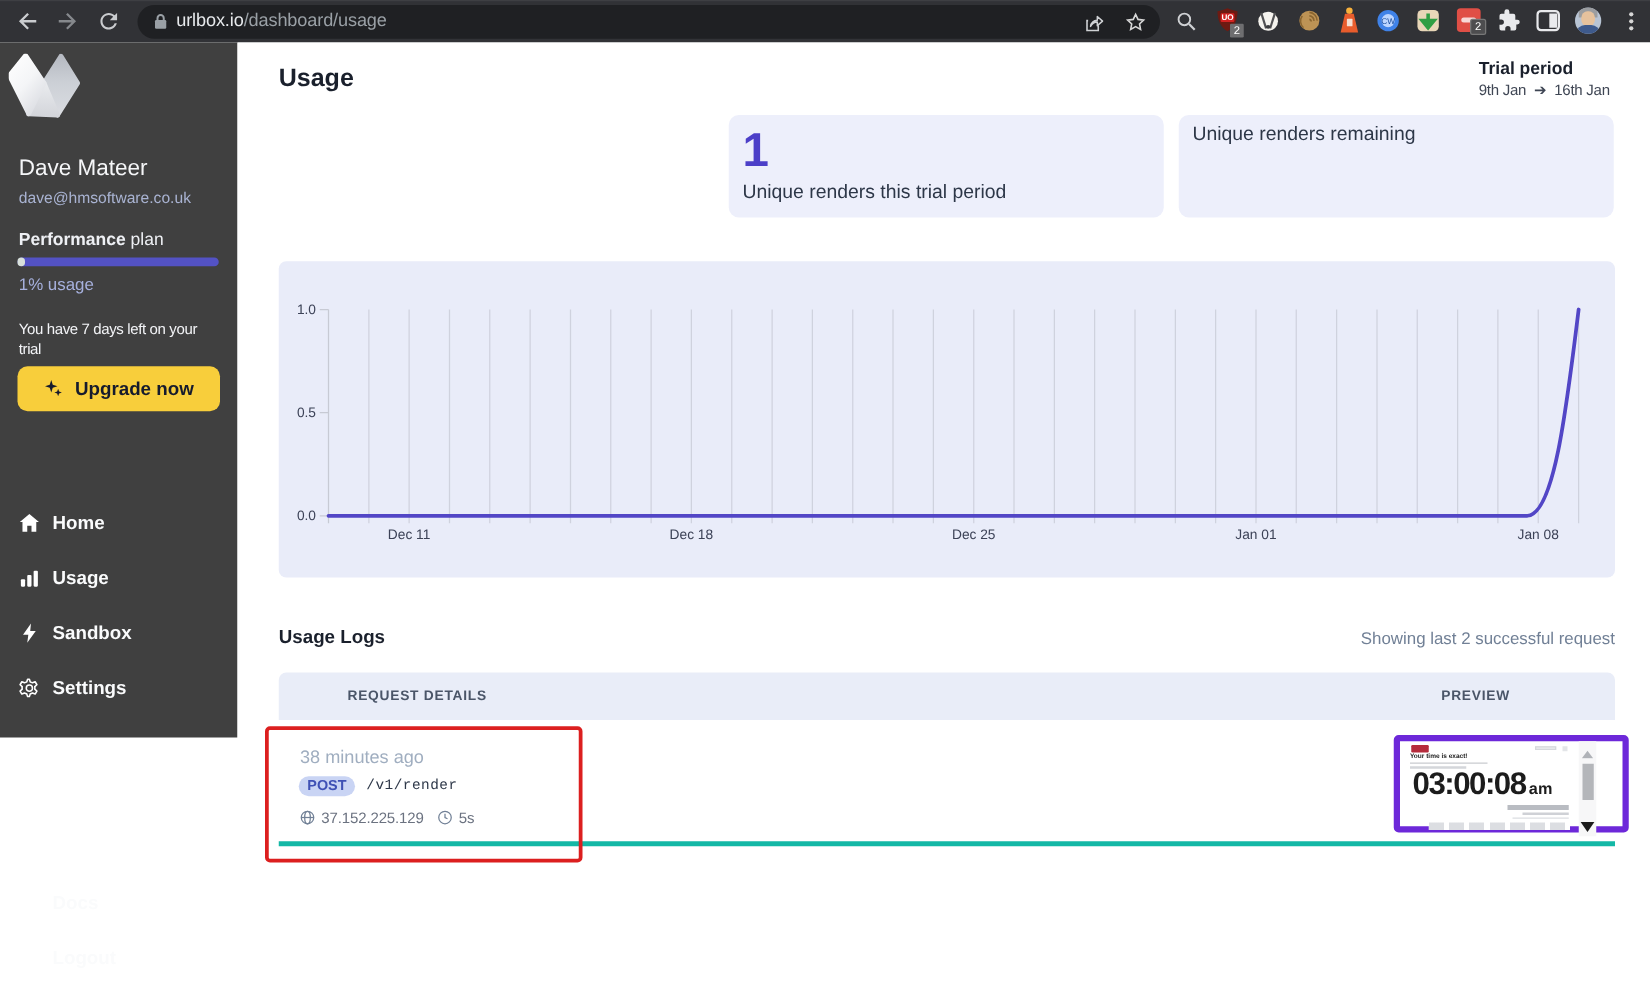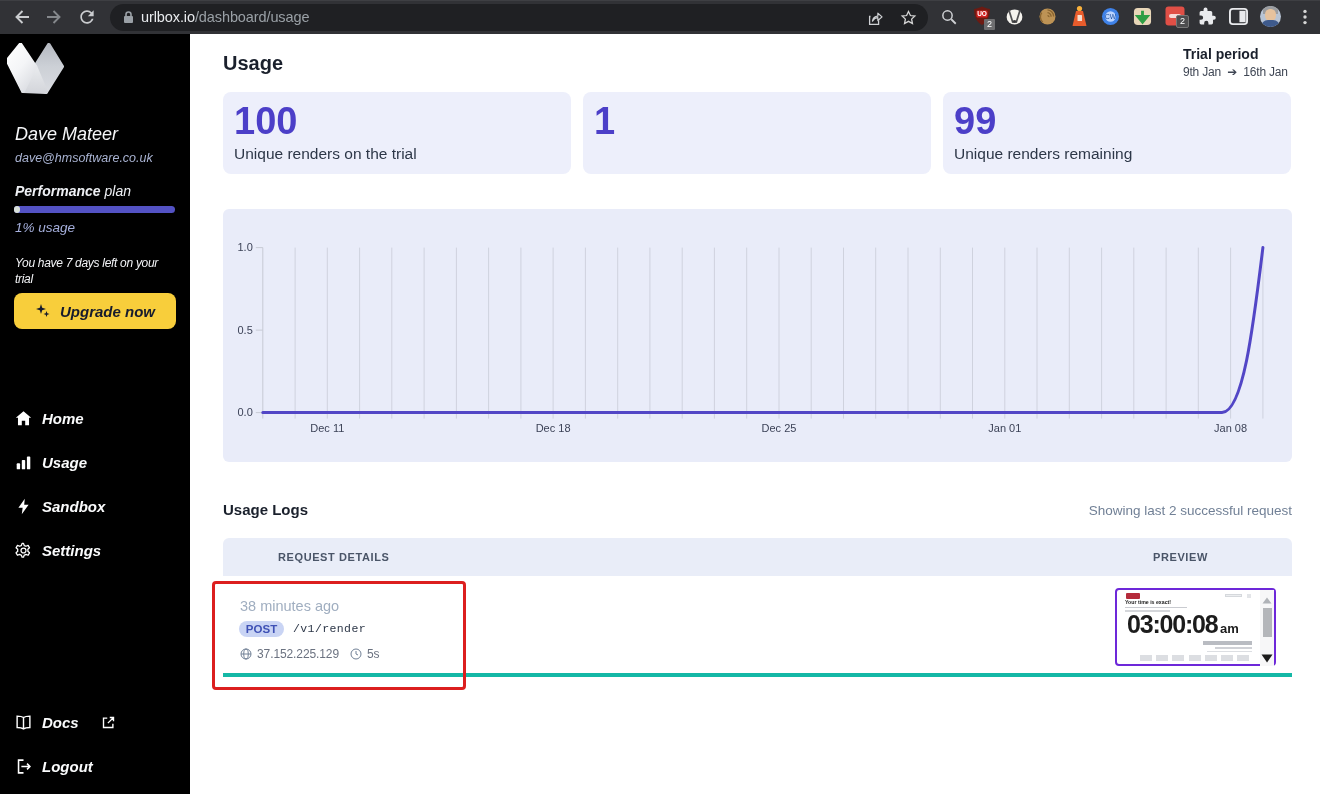--- a/index.html
+++ b/index.html
@@ -7,21 +7,21 @@
   font-family:"Liberation Sans", sans-serif; }
 .abs { position:absolute; }
 
 
 #topbar { position:absolute; left:0; top:0; width:1320px; height:34px; background:#313236; box-shadow:inset 0 1px 0 #3e3f43; }
 #urlpill { position:absolute; left:110px; top:4px; width:818px; height:27px; border-radius:13.5px; background:#1f2023; }
 #urltext { position:absolute; left:141px; top:9px; font-size:14.5px; color:#e8eaed; letter-spacing:-0.1px; }
 #urltext .path { color:#9aa0a6; }
 
 
-#sidebar { position:absolute; left:0; top:34px; width:190px; height:760px; background:#000000; color:#fff;font-style:italic; }
+#sidebar { position:absolute; left:0; top:34px; width:190px; height:556px; background:#404040; color:#fff; }
 .sname { position:absolute; left:15px; top:90px; font-size:18px; color:#f5f6f8; }
 .semail { position:absolute; left:15px; top:117px; font-size:12.5px; color:#a9b3d2; }
 .splan { position:absolute; left:15px; top:149px; font-size:14px; color:#eef0f4; }
 .sbar { position:absolute; left:14px; top:172px; width:161px; height:7px; border-radius:4px; background:#5352c4; }
 .sbarcap { position:absolute; left:14px; top:172px; width:6px; height:7px; border-radius:4px; background:#d8e0da; }
 .susage { position:absolute; left:15px; top:186px; font-size:13.5px; color:#a6b0dd; }
 .sdays { position:absolute; left:15px; top:221px; width:180px; font-size:12px; letter-spacing:-0.3px; line-height:16px; color:#f3f4f7; }
 .sbtn { position:absolute; left:14px; top:259px; width:162px; height:36px; background:#f8ce3b; border-radius:8px;
   color:#161b2d; font-size:15px; font-weight:bold; display:flex; align-items:center; justify-content:center; gap:9px; }
 .nav { position:absolute; left:15px; display:flex; align-items:center; gap:10px; color:#fafbfc; font-size:15px; font-weight:bold; }
@@ -47,21 +47,21 @@
 #thead .h { position:absolute; top:13px; font-size:11px; font-weight:bold; letter-spacing:0.6px; color:#4a5568;padding-left:40px; }
 #trow { position:absolute; left:33px; top:542px; width:1069px; height:101px; background:#fff; border-bottom:4px solid #14b8a6; }
 .ago { position:absolute; left:17px; top:22px; font-size:14.5px; color:#a0aec0; }
 .pill { position:absolute; left:16px; top:45px; width:45px; height:16px; background:#c9d4f4; border-radius:8px;
   color:#3f51b5; font-size:11.5px; font-weight:bold; text-align:center; line-height:16px; }
 .endpoint { position:absolute; left:70px; top:46px; font-family:"Liberation Mono", monospace; font-size:11.5px; letter-spacing:0.4px; color:#2d3748; }
 .iprow { position:absolute; left:17px; top:71px; font-size:12px; letter-spacing:-0.1px; color:#6b7280; display:flex; align-items:center; gap:5px; }
 
 #redbox { position:absolute; left:22px; top:547px; width:254px; height:109px; border:3px solid #dc1f1f; border-radius:4px; }
 
-#thumb { position:absolute; left:925px; top:554px; width:161px; height:78px; background:#fff; border:2px solid #6d28d9; border-radius:4px; }
+#thumb { position:absolute; left:925px; top:554px; width:188px; height:78px; background:#fff; border:5px solid #6d28d9; border-radius:4px; }
 </style>
 </head>
 <body>
 
 <div id="topbar">
   <svg class="abs" style="left:13px;top:8px" width="18" height="18" viewBox="0 0 18 18">
     <path d="M16 9 H3.5 M9.5 3 L3.5 9 L9.5 15" fill="none" stroke="#cacccf" stroke-width="1.9"></path>
   </svg>
   <svg class="abs" style="left:45px;top:8px" width="18" height="18" viewBox="0 0 18 18">
     <path d="M2 9 H14.5 M8.5 3 L14.5 9 L8.5 15" fill="none" stroke="#85888c" stroke-width="1.9"></path>
@@ -228,29 +228,25 @@
   </div>
 </div>
 
 <div id="main">
   <h1 class="usage">Usage</h1>
   <div class="trial">
     <div class="t1">Trial period</div>
     <div class="t2">9th Jan&nbsp; ➔ &nbsp;16th Jan</div>
   </div>
 
-  <div class="card" style="left:33px">
-    <div class="num">100</div>
-    <div class="lbl">Unique renders on the trial</div>
-  </div>
   <div class="card" style="left:393px">
     <div class="num">1</div>
+    <div class="lbl">Unique renders this trial period</div>
   </div>
   <div class="card" style="left:753px">
-    <div class="num">99</div>
     <div class="lbl">Unique renders remaining</div>
   </div>
 
   <div id="chartpanel">
     <svg width="1069" height="253" viewBox="0 0 1069 253">
       <g id="grid" stroke="#cfd2de" stroke-width="1">
           <line x1="72.1" y1="38.6" x2="72.1" y2="209.6"></line>
           <line x1="104.3" y1="38.6" x2="104.3" y2="209.6"></line>
           <line x1="136.6" y1="38.6" x2="136.6" y2="209.6"></line>
           <line x1="168.8" y1="38.6" x2="168.8" y2="209.6"></line>

